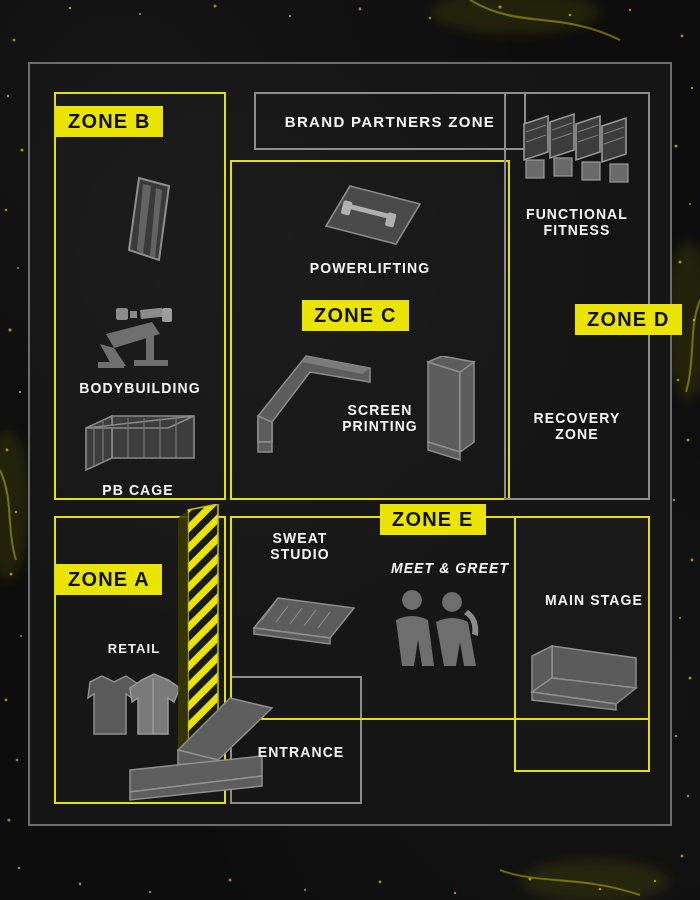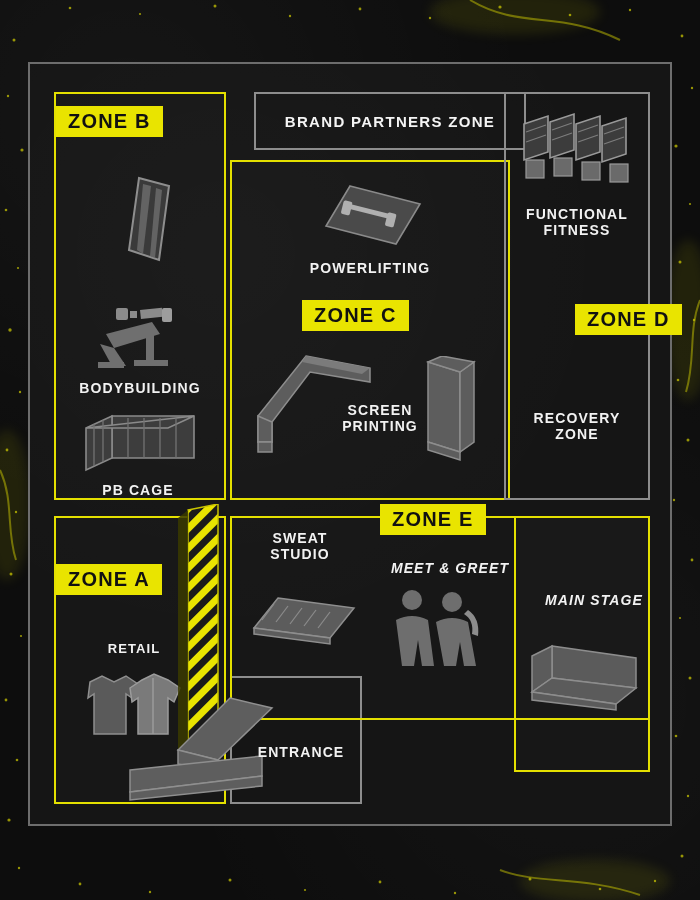--- a/index.html
+++ b/index.html
@@ -400,21 +400,21 @@
           <path d="M14 34 q16 -8 32 0 l6 46 h-12 l-4 -26 -4 26 h-12 z"></path>
           <circle cx="70" cy="16" r="10"></circle>
           <path d="M54 36 q16 -8 32 0 l8 44 h-12 l-4 -24 -4 24 h-12 z"></path>
         </g>
         <g fill="#8c8c8c">
           <path d="M86 24 q12 8 10 26 l-6 -2 q2 -14 -8 -20 z"></path>
         </g>
       </svg>
     </div>
 
-    <div class="label" style="left:484px;top:528px;width:160px;font-style:italic;">MAIN STAGE</div>
+    <div class="label" style="left:484px;top:528px;width:160px;">MAIN STAGE</div>
     <div class="icon" style="left:498px;top:576px;">
       <svg width="112" height="76" viewBox="0 0 112 76">
         <g fill="#5b5b5b" stroke="#8d8d8d" stroke-width="1.5">
           <polygon points="24,6 108,18 108,48 24,38"></polygon>
           <polygon points="4,16 24,6 24,38 4,52"></polygon>
           <polygon points="4,52 24,38 108,48 88,64"></polygon>
           <polygon points="4,52 88,64 88,70 4,60"></polygon>
         </g>
       </svg>
     </div>

